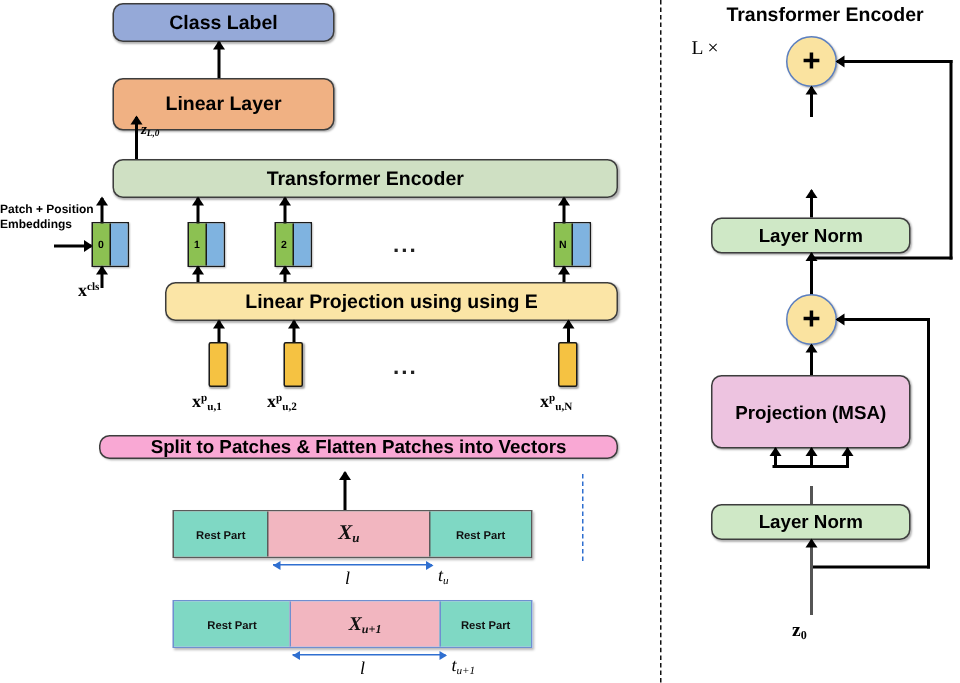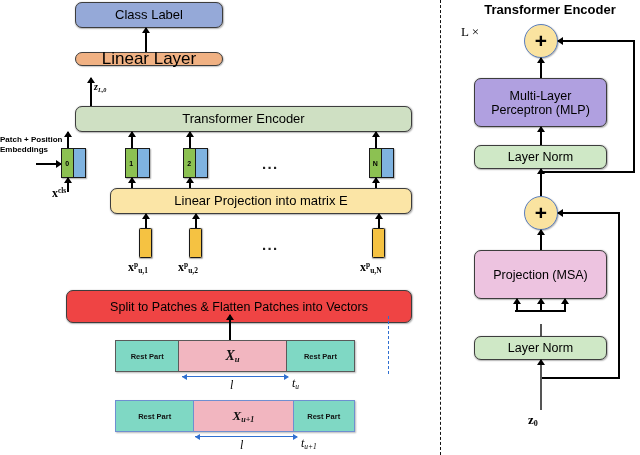--- a/index.html
+++ b/index.html
@@ -18,21 +18,21 @@
   .abs { position: absolute; box-sizing: border-box; }
 
   
   .block {
     border: 1.4px solid #3d3d3d;
     border-radius: 7px;
     display: flex;
     align-items: center;
     justify-content: center;
     text-align: left;
-    font-weight: 400;
+    font-weight: 700;
     line-height: 1.12;
     box-shadow: 0.8px 0.8px 1.4px rgba(0,0,0,0.30);
   }
 
   
   .vline { background: #000; width: 1.6px; }
   .hline { background: #000; height: 1.6px; }
   .arrow-up::after {
     content: "";
     position: absolute;
@@ -135,21 +135,21 @@
 <body>
 
 <div id="root">
 
   <div class="abs block" style="left:75px; top:2px; width:148px; height:26px; background:#95a9d8; font-size:13px;">
     <span>Class Label</span>
   </div>
 
   <div class="abs vline arrow-up" style="left:145px; top:28px; height:24px;"></div>
 
-  <div class="abs block" style="left:75px; top:52px; width:148px; height:14px; background:#f0b183; font-size:17px;">
+  <div class="abs block" style="left:75px; top:52px; width:148px; height:35px; background:#f0b183; font-size:13px;">
     <span>Linear Layer</span>
   </div>
 
   <div class="abs vline arrow-up" style="left:90px; top:78px; height:28px;"></div>
 
   <div class="abs math mbold mital" style="left:94px; top:81px; font-size:10px;">
     <span>z</span><sub>L,0</sub>
   </div>
 
   <div class="abs block" style="left:75px; top:106px; width:337px; height:26px; background:#cfe0c3; font-size:13px;">
@@ -194,21 +194,21 @@
     <div class="green">N</div>
     <div class="blue"></div>
   </div>
   <div class="abs vline arrow-up" style="left:375px; top:178px; height:14px;"></div>
 
   <div class="abs math mbold" style="left:52px; top:186px; font-size:12px;">
     <span>x</span><sup>cls</sup>
   </div>
 
   <div class="abs block" style="left:110px; top:188px; width:302px; height:26px; background:#fbe5a6; font-size:13px;">
-    <span>Linear Projection into matrix E</span>
+    <span>Linear Projection using using E</span>
   </div>
 
   <div class="abs vline arrow-up" style="left:145px; top:214px; height:16px;"></div>
   <div class="abs vline arrow-up" style="left:195px; top:214px; height:16px;"></div>
   <div class="abs vline arrow-up" style="left:378px; top:214px; height:16px;"></div>
 
   <div class="abs pvec" style="left:139px; top:228px; width:13px; height:30px;"></div>
   <div class="abs pvec" style="left:189px; top:228px; width:13px; height:30px;"></div>
   <div class="abs dots" style="left:262px; top:236px;">...</div>
   <div class="abs pvec" style="left:372px; top:228px; width:13px; height:30px;"></div>
@@ -216,21 +216,21 @@
   <div class="abs math mbold" style="left:128px; top:260px; font-size:12px;">
     <span>x</span><sup>p</sup><sub>u,1</sub>
   </div>
   <div class="abs math mbold" style="left:178px; top:260px; font-size:12px;">
     <span>x</span><sup>p</sup><sub>u,2</sub>
   </div>
   <div class="abs math mbold" style="left:360px; top:260px; font-size:12px;">
     <span>x</span><sup>p</sup><sub>u,N</sub>
   </div>
 
-  <div class="abs block" style="left:66px; top:290px; width:346px; height:33px; background:#ef4444; font-size:12.5px;">
+  <div class="abs block" style="left:66px; top:290px; width:346px; height:16px; background:#f9a8d4; font-size:12.5px;">
     <span>Split to Patches &amp; Flatten Patches into Vectors</span>
   </div>
 
   <div class="abs vline arrow-up" style="left:229px; top:315px; height:25px;"></div>
 
   <div class="abs barrow bar-a" style="left:115px; top:340px; width:240px; height:32px;">
     <div class="barseg seg-rest" style="width:65px;">Rest Part</div>
     <div class="barseg seg-x" style="width:111px;">
       <span class="math mbold mital" style="font-size:14px;"><span>X</span><sub>u</sub></span>
     </div>
@@ -266,24 +266,20 @@
   <div class="abs math" style="left:461px; top:24px; font-size:13px;">L ×</div>
 
   <div class="abs plus" style="left:524px; top:24px; width:34px; height:34px;">+</div>
 
   <div class="abs hline arrow-left" style="left:558px; top:40px; width:77px; height:2.2px;"></div>
   <div class="abs" style="left:633px; top:40px; width:2.2px; height:133px; background:#000;"></div>
   <div class="abs" style="left:541px; top:171px; width:94px; height:2.2px; background:#000;"></div>
 
   <div class="abs vline arrow-up" style="left:540px; top:58px; height:20px;"></div>
 
-  <div class="abs block" style="left:474px; top:78px; width:133px; height:49px; background:#b0a0e0; font-size:12.5px; flex-direction:column;">
-    <div>Multi-Layer</div>
-    <div>Perceptron (MLP)</div>
-  </div>
 
   <div class="abs vline arrow-up" style="left:540px; top:127px; height:18px;"></div>
 
   <div class="abs block" style="left:474px; top:145px; width:133px; height:24px; background:#cfe8c6; font-size:12.5px;">
     <span>Layer Norm</span>
   </div>
 
   <div class="abs vline arrow-up" style="left:540px; top:169px; height:28px;"></div>
 
   <div class="abs plus" style="left:524px; top:196px; width:34px; height:34px;">+</div>

